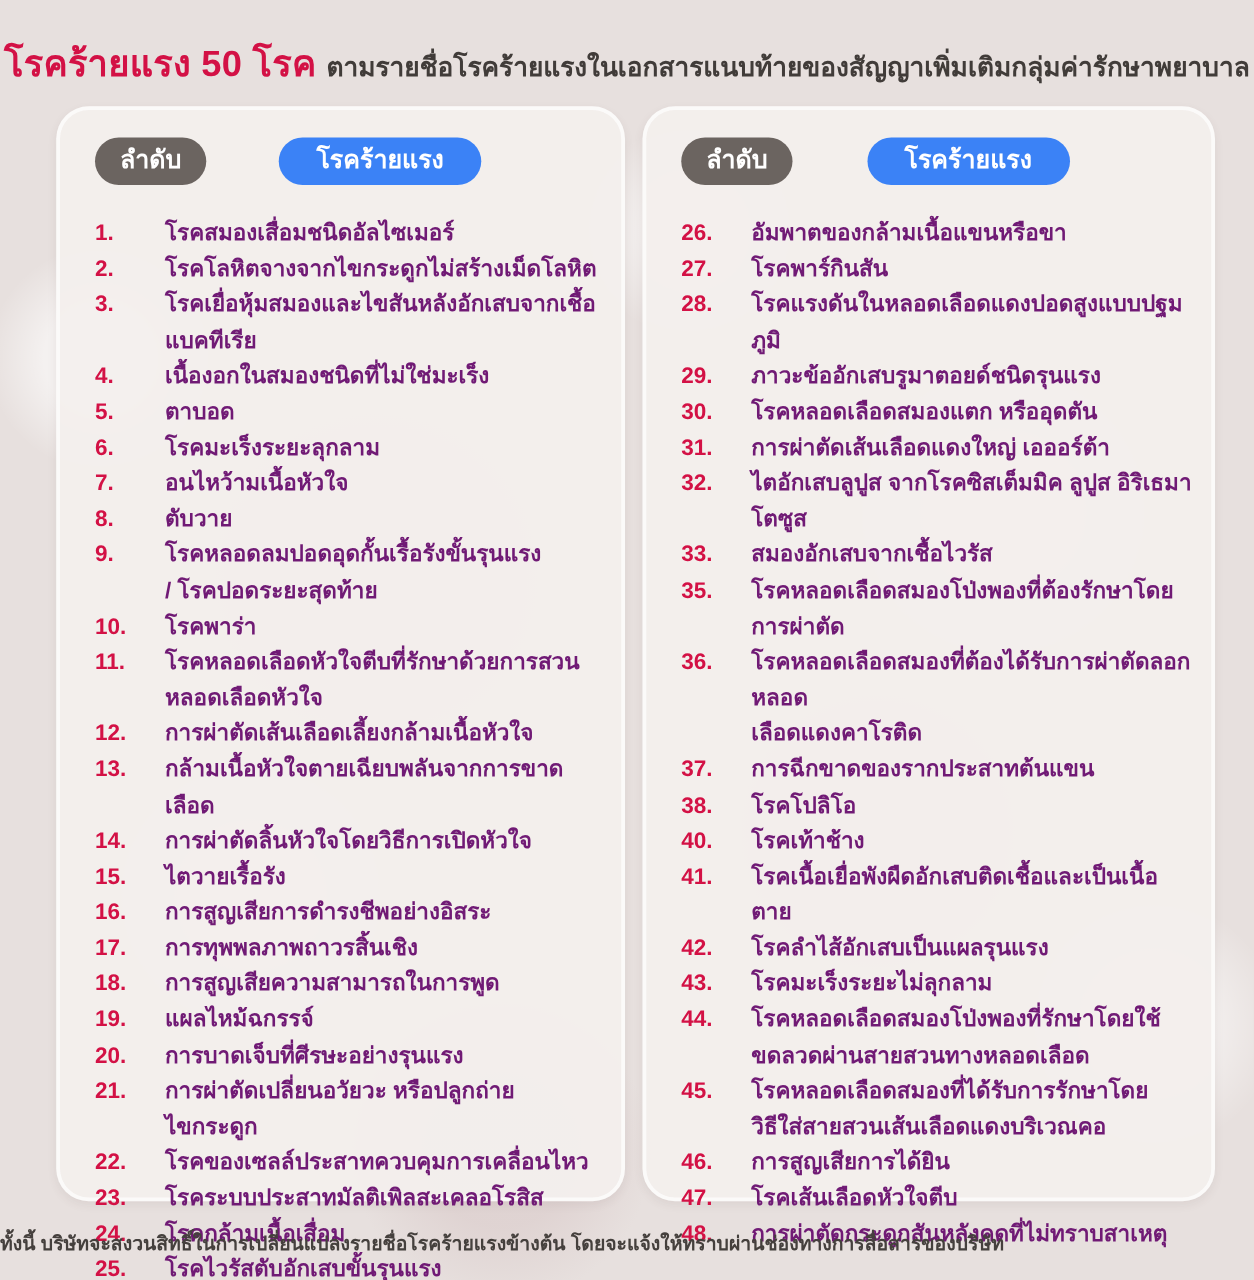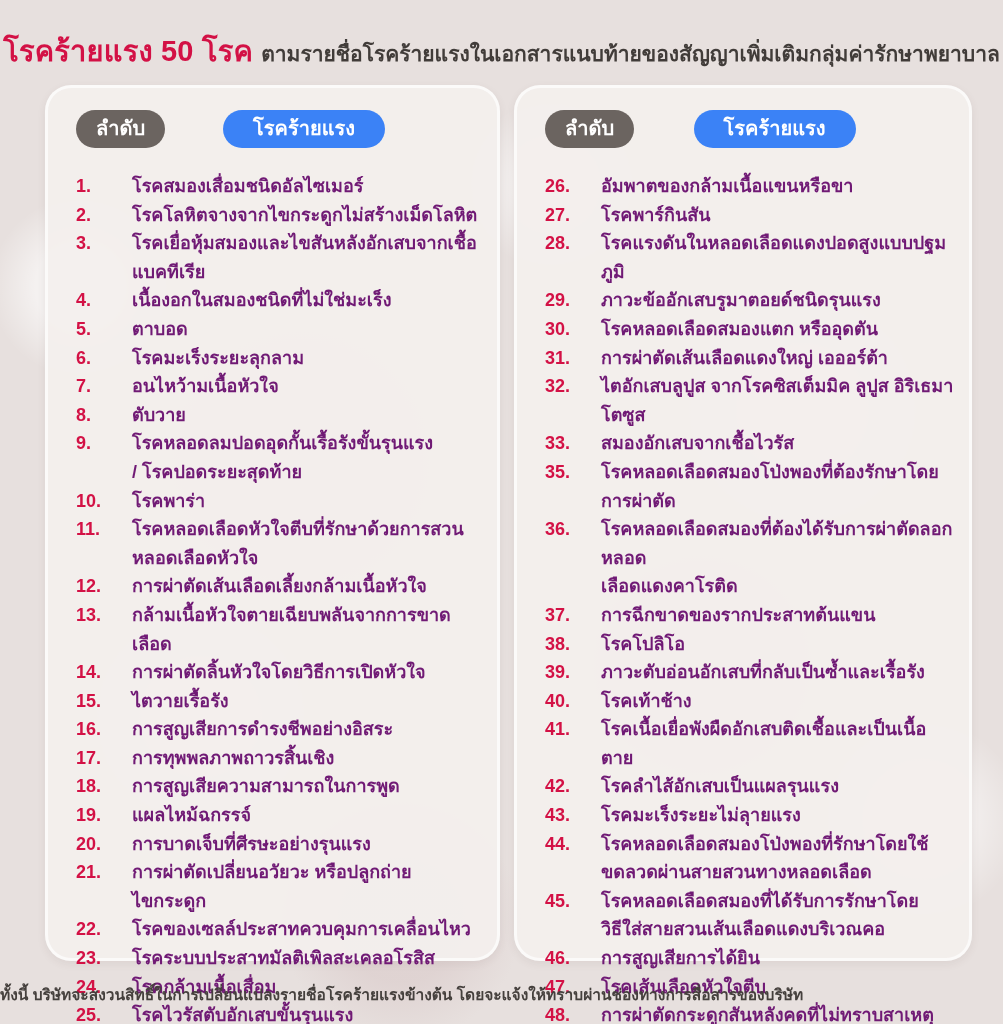--- a/index.html
+++ b/index.html
@@ -309,47 +309,41 @@
           <div>การฉีกขาดของรากประสาทต้นแขน</div>
         </div>
       </div>
       <div class="row">
         <div class="num">38.</div>
         <div class="txt">
           <div>โรคโปลิโอ</div>
         </div>
       </div>
       <div class="row">
-        <div class="num">39.</div>
-        <div class="txt">
-          <div>ภาวะตับอ่อนอักเสบที่กลับเป็นซ้ำและเรื้อรัง</div>
-        </div>
-      </div>
-      <div class="row">
         <div class="num">40.</div>
         <div class="txt">
           <div>โรคเท้าช้าง</div>
         </div>
       </div>
       <div class="row">
         <div class="num">41.</div>
         <div class="txt">
           <div>โรคเนื้อเยื่อพังผืดอักเสบติดเชื้อและเป็นเนื้อตาย</div>
         </div>
       </div>
       <div class="row">
         <div class="num">42.</div>
         <div class="txt">
           <div>โรคลำไส้อักเสบเป็นแผลรุนแรง</div>
         </div>
       </div>
       <div class="row">
         <div class="num">43.</div>
         <div class="txt">
-          <div>โรคมะเร็งระยะไม่ลุายแรง</div>
+          <div>โรคมะเร็งระยะไม่ลุกลาม</div>
         </div>
       </div>
       <div class="row">
         <div class="num">44.</div>
         <div class="txt">
           <div>โรคหลอดเลือดสมองโป่งพองที่รักษาโดยใช้</div>
           <div>ขดลวดผ่านสายสวนทางหลอดเลือด</div>
         </div>
       </div>
       <div class="row">

